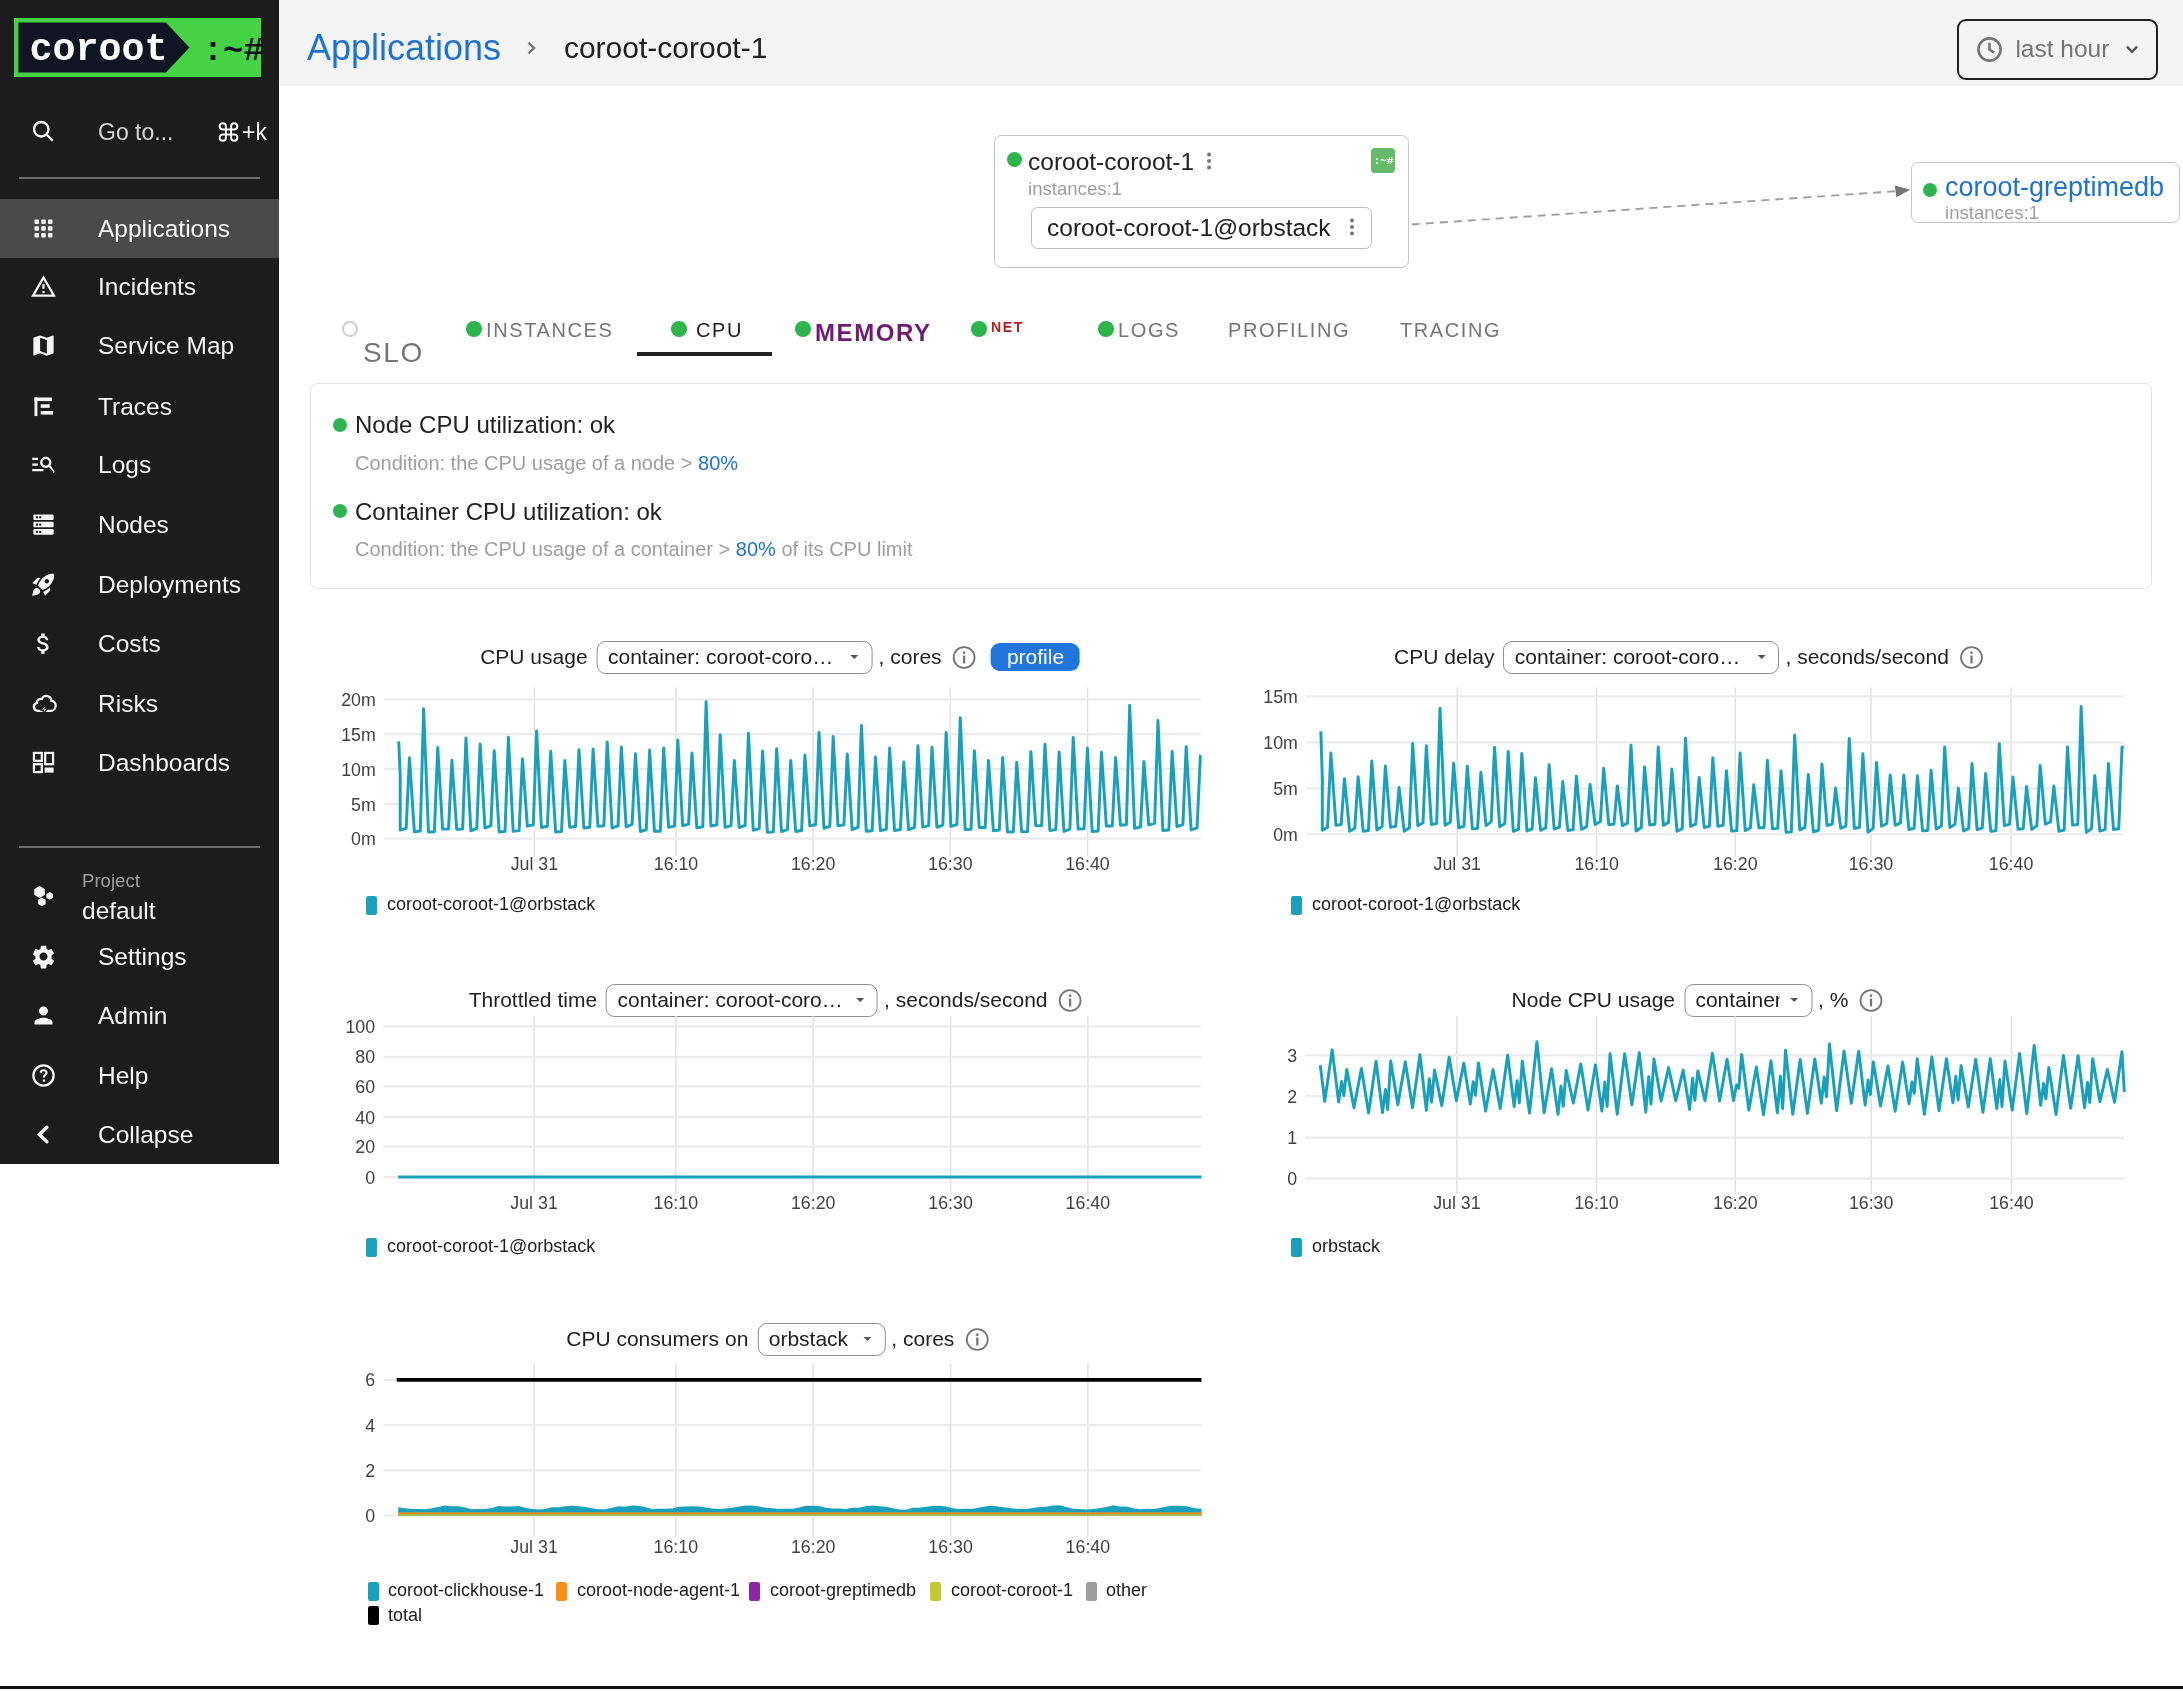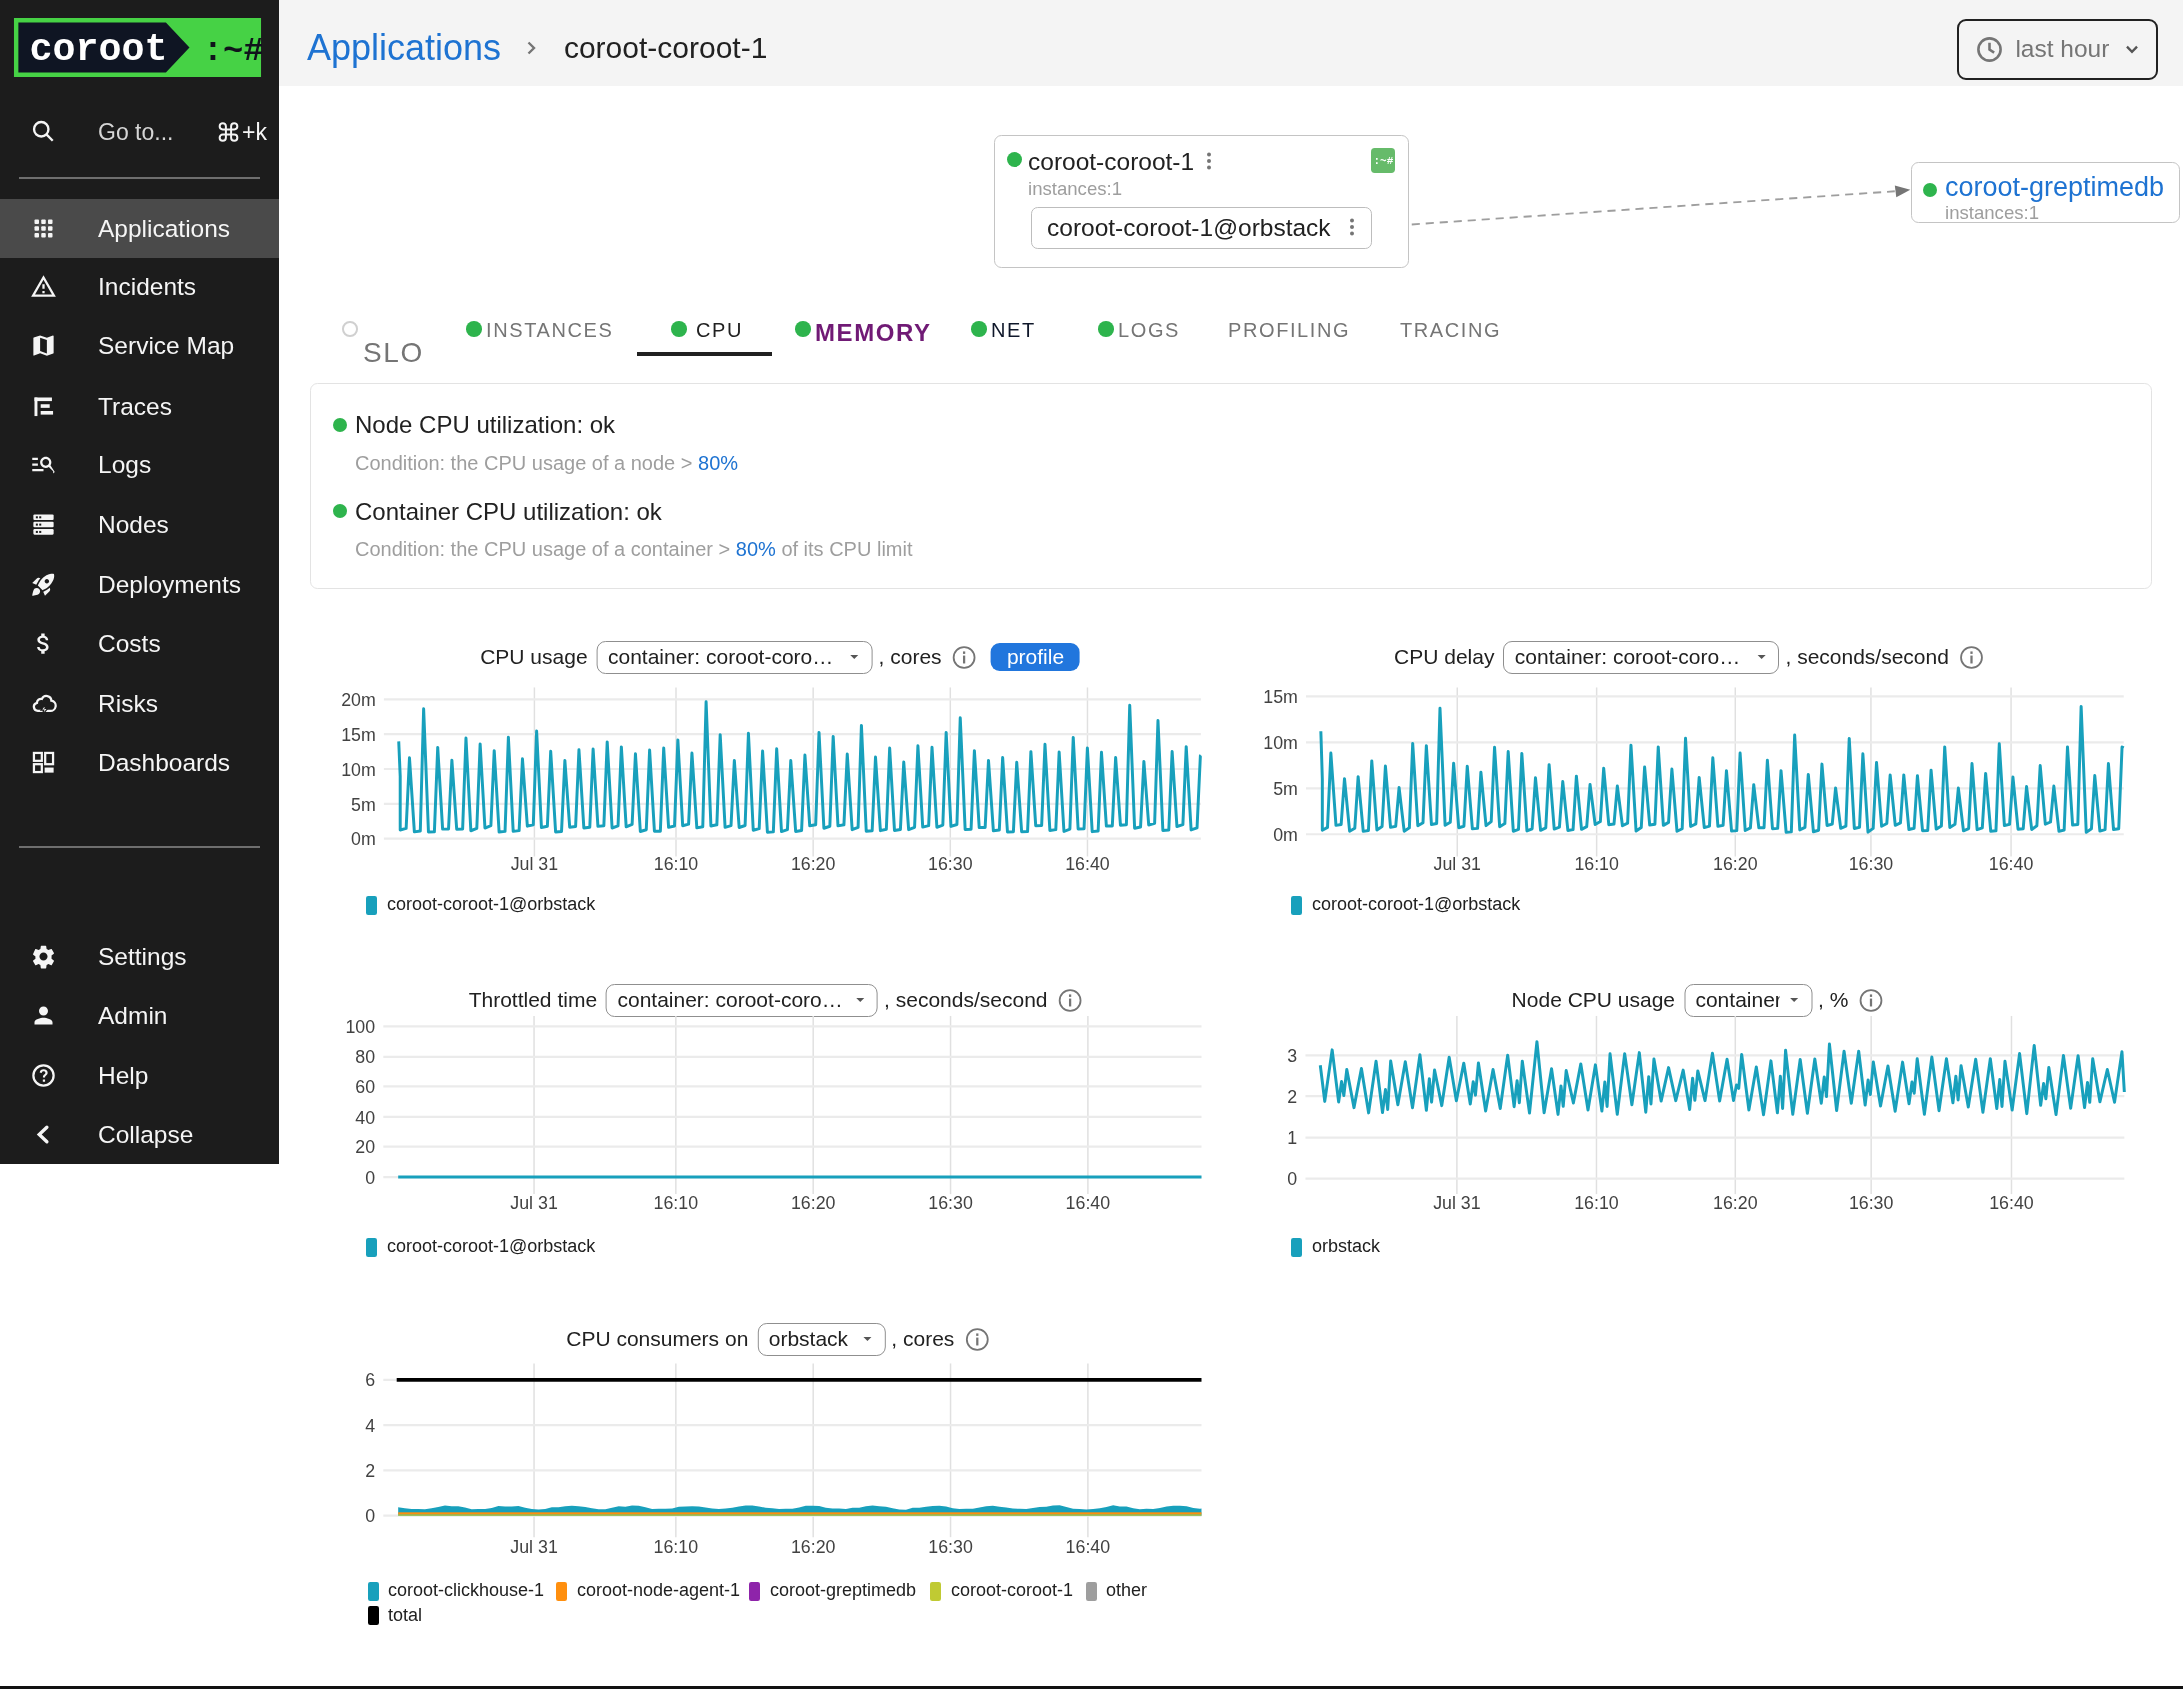--- a/index.html
+++ b/index.html
@@ -144,20 +144,29 @@
     <div class="mi" style="top:733px;">
       <span class="mic"><svg width="27" height="27" viewBox="0 0 24 24">
           <rect x="3.5" y="3.5" width="7" height="7" fill="none" stroke="#f5f5f5" stroke-width="2"></rect>
           <rect x="13.5" y="3.5" width="7" height="10" fill="none" stroke="#f5f5f5" stroke-width="2"></rect>
           <rect x="3.5" y="13.5" width="7" height="7" fill="none" stroke="#f5f5f5" stroke-width="2"></rect>
           <rect x="13" y="16.5" width="8" height="4.5" fill="#f5f5f5"></rect>
         </svg></span>
       <span class="mil">Dashboards</span>
     </div>
   <div class="sdiv" style="top:846px"></div>
+  <div class="mi" style="top:861px;height:71px">
+      <span class="mic" style="top:22px"><svg width="27" height="27" viewBox="0 0 24 24">
+          <polygon points="8.50,2.60 3.82,5.30 3.82,10.70 8.50,13.40 13.18,10.70 13.18,5.30" fill="#f5f5f5"></polygon>
+          <polygon points="17.50,8.10 14.56,9.80 14.56,13.20 17.50,14.90 20.44,13.20 20.44,9.80" fill="#f5f5f5"></polygon>
+          <polygon points="10.50,12.90 7.12,14.85 7.12,18.75 10.50,20.70 13.88,18.75 13.88,14.85" fill="#f5f5f5"></polygon>
+        </svg></span>
+    <span style="position:absolute;left:82px;top:9px;font-size:18.6px;color:#9e9e9e">Project</span>
+    <span style="position:absolute;left:82px;top:36px;font-size:24.5px;color:#f5f5f5">default</span>
+    </div>
   <div class="mi" style="top:927px">
       <span class="mic"><svg width="27" height="27" viewBox="0 0 24 24">
           <path d="M19.14 12.94c.04-.3.06-.61.06-.94 0-.32-.02-.64-.07-.94l2.03-1.58c.18-.14.23-.41.12-.61l-1.92-3.32c-.12-.22-.37-.29-.59-.22l-2.39.96c-.5-.38-1.03-.7-1.62-.94l-.36-2.54c-.04-.24-.24-.41-.48-.41h-3.84c-.24 0-.43.17-.47.41l-.36 2.54c-.59.24-1.13.57-1.62.94l-2.39-.96c-.22-.08-.47 0-.59.22L2.74 9.87c-.12.21-.08.47.12.61l2.03 1.58c-.05.3-.09.63-.09.94s.02.64.07.94l-2.03 1.58c-.18.14-.23.41-.12.61l1.92 3.32c.12.22.37.29.59.22l2.39-.96c.5.38 1.03.7 1.62.94l.36 2.54c.05.24.24.41.48.41h3.84c.24 0 .44-.17.47-.41l.36-2.54c.59-.24 1.13-.56 1.62-.94l2.39.96c.22.08.47 0 .59-.22l1.92-3.32c.12-.22.07-.47-.12-.61l-2.01-1.58zM12 15.6c-1.98 0-3.6-1.62-3.6-3.6s1.62-3.6 3.6-3.6 3.6 1.62 3.6 3.6-1.62 3.6-3.6 3.6z" fill="#f5f5f5"></path>
         </svg></span>
       <span class="mil">Settings</span>
     </div>
     <div class="mi" style="top:986px">
       <span class="mic"><svg width="27" height="27" viewBox="0 0 24 24">
           <path d="M12 12c2.21 0 4-1.79 4-4s-1.79-4-4-4-4 1.79-4 4 1.79 4 4 4zm0 2c-2.67 0-8 1.34-8 4v2h16v-2c0-2.66-5.33-4-8-4z" fill="#f5f5f5"></path>
         </svg></span>
@@ -209,21 +218,21 @@
 </div>
 <span style="position:absolute;left:342px;top:321px;width:15.6px;height:15.6px;border-radius:50%;border:2.2px solid #d0d0d0;box-sizing:border-box"></span>
 <span style="position:absolute;left:363px;top:337px;font-size:28px;font-weight:500;letter-spacing:1.6px;color:#757575">SLO</span>
 <span class="gdot" style="left:466px;top:321px;width:15.6px;height:15.6px"></span>
 <span style="position:absolute;left:486px;top:319px;font-size:20px;font-weight:500;letter-spacing:1.6px;color:#757575">INSTANCES</span>
 <span class="gdot" style="left:671px;top:321px;width:15.6px;height:15.6px"></span>
 <span style="position:absolute;left:696px;top:319px;font-size:20px;font-weight:500;letter-spacing:1.6px;color:#212121">CPU</span>
 <span class="gdot" style="left:795px;top:321px;width:15.6px;height:15.6px"></span>
 <span style="position:absolute;left:815px;top:319px;font-size:24px;font-weight:700;letter-spacing:1.6px;color:#701a75">MEMORY</span>
 <span class="gdot" style="left:971px;top:321px;width:15.6px;height:15.6px"></span>
-<span style="position:absolute;left:991px;top:319px;font-size:20px;font-weight:400;letter-spacing:1.6px;color:#0f172a">NET</span>
+<span style="position:absolute;left:991px;top:319px;font-size:14px;font-weight:700;letter-spacing:1.6px;color:#b91c1c">NET</span>
 <span class="gdot" style="left:1098px;top:321px;width:15.6px;height:15.6px"></span>
 <span style="position:absolute;left:1118px;top:319px;font-size:20px;font-weight:500;letter-spacing:1.6px;color:#757575">LOGS</span>
 <span style="position:absolute;left:1228px;top:319px;font-size:20px;font-weight:500;letter-spacing:1.6px;color:#757575">PROFILING</span>
 <span style="position:absolute;left:1400px;top:319px;font-size:20px;font-weight:500;letter-spacing:1.6px;color:#757575">TRACING</span>
 <div style="position:absolute;left:637px;top:352px;width:135px;height:3.7px;background:#212121"></div>
 
 <div style="position:absolute;left:310px;top:383px;width:1842px;height:206px;border:1.5px solid #e3e3e3;border-radius:7.4px;background:#fff"></div>
 <span class="gdot" style="left:333px;top:418px;width:14px;height:14px"></span>
 <span style="position:absolute;left:355px;top:411px;font-size:24px;font-weight:500;color:#212121">Node CPU utilization: ok</span>
 <span style="position:absolute;left:355px;top:452px;font-size:20px;color:#9e9e9e">Condition: the CPU usage of a node &gt; <span style="color:#1e73d2">80%</span></span>

